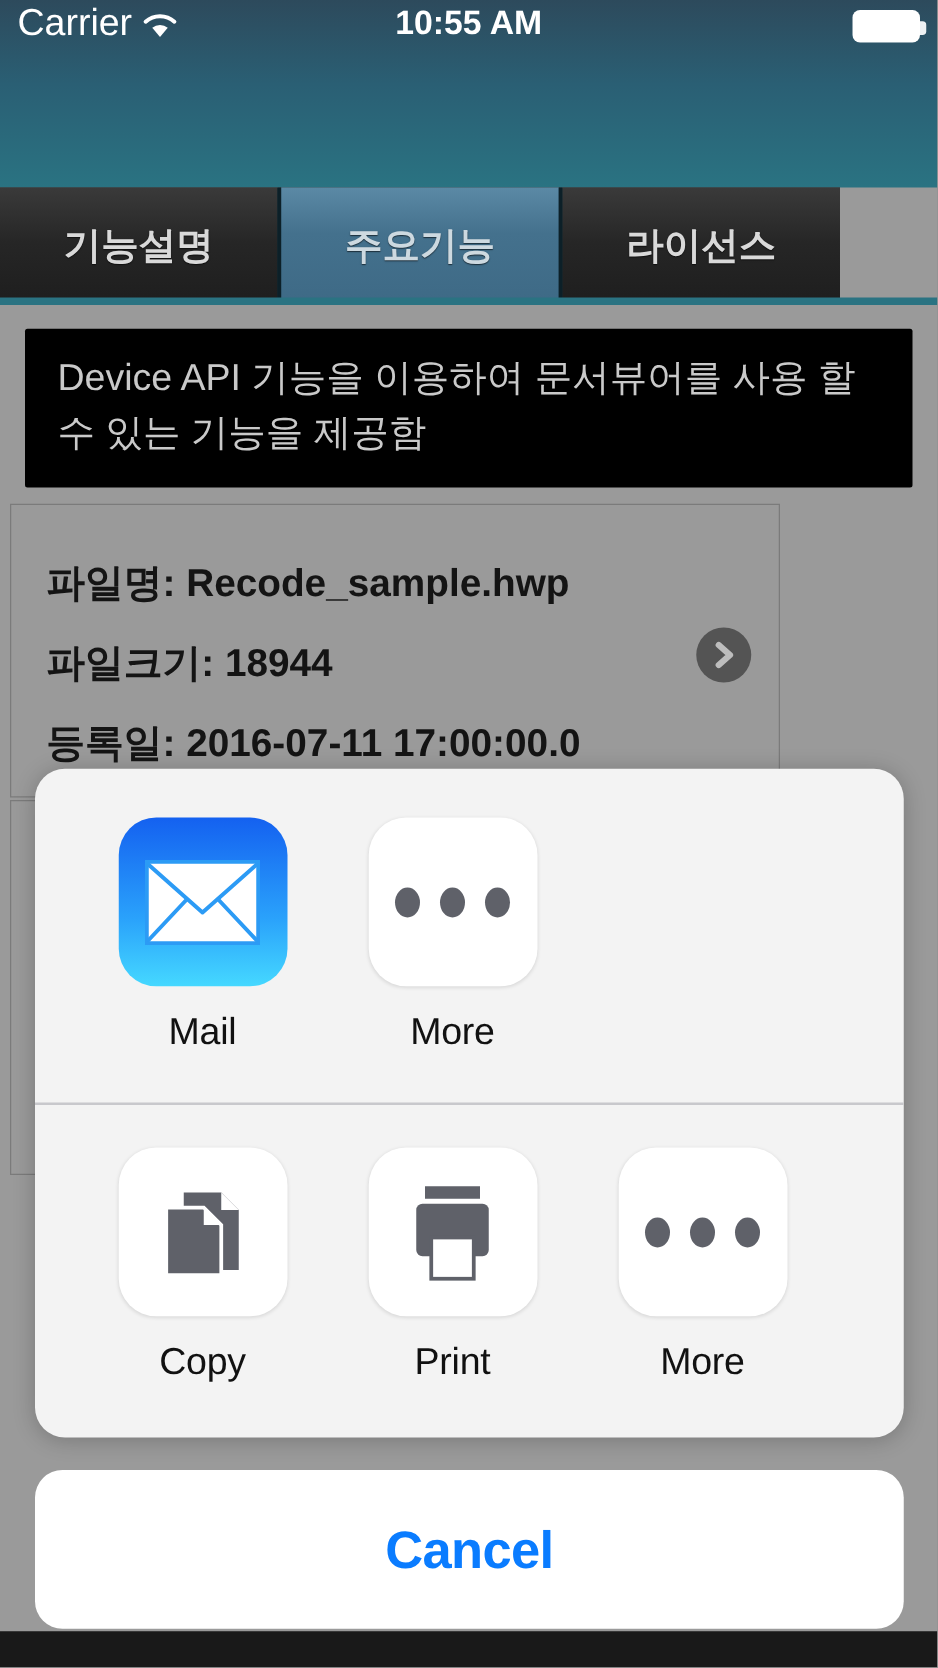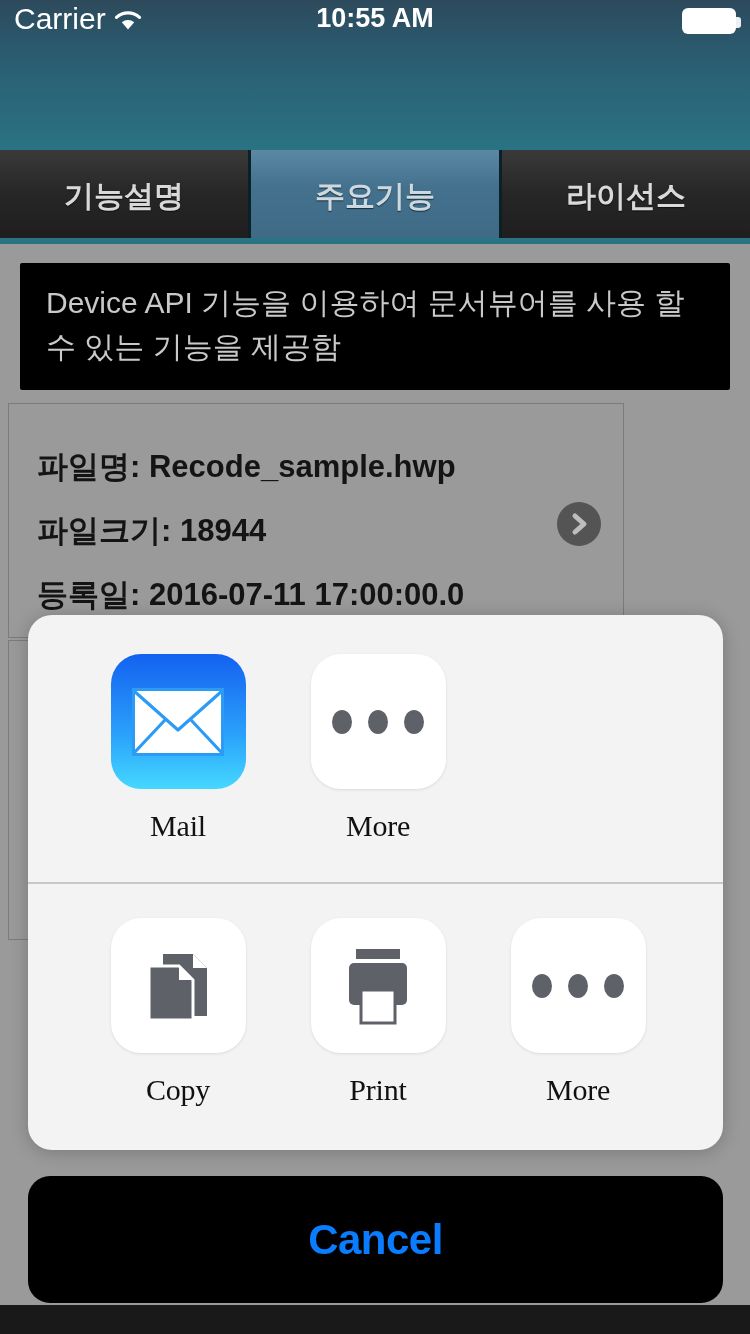--- a/index.html
+++ b/index.html
@@ -40,21 +40,21 @@
 
   .app-title {
     position:absolute; left:0; top:26px; width:750px;
     text-align:center; color:#b9c6cc; font-size:33px; font-weight:bold;
     line-height:52px; letter-spacing:-0.3px;
     text-shadow:0 1px 1px rgba(0,0,0,.35);
   }
 
   
   .tabbar {
-    position:absolute; left:0; top:150px; width:750px; height:92px;
+    position:absolute; left:0; top:150px; width:672px; height:92px;
     display:flex; background:#0f2a35;
   }
   .tab {
     flex:1; display:flex; align-items:center; justify-content:center;
     background:linear-gradient(180deg,#3a3a3a 0%,#262626 48%,#1e1e1e 100%);
     color:#d9d9d9; font-size:30px; font-weight:bold;
     border-right:3px solid #0c2028;
     text-shadow:0 1px 1px rgba(0,0,0,.6);
   }
   .tab:last-child { border-right:none; }
@@ -100,21 +100,21 @@
   .chevron-circle svg { display:block; }
 
   
   .share-sheet {
     position:absolute; left:28px; top:615px; width:695px; height:535px;
     background:#f3f3f3; border-radius:24px;
     box-shadow:0 2px 18px rgba(0,0,0,.22);
     overflow:hidden;
   }
   .sheet-row {
-    position:relative; display:flex; padding-left:50px; box-sizing:border-box;font-family:Liberation Serif, serif;
+    position:relative; display:flex; padding-left:34px; box-sizing:border-box;
   }
   .sheet-row-1 { height:267px; align-items:flex-start; padding-top:39px; }
   .sheet-row-2 { height:268px; align-items:flex-start; padding-top:36px; }
   .sheet-divider {
     position:absolute; left:0; top:267px; width:695px; height:2px;
     background:#c8c8cc;
   }
 
   .share-item { width:200px; display:flex; flex-direction:column; align-items:center; }
   .share-item .tile {
@@ -126,21 +126,21 @@
   .tile-white { background:#fff; box-shadow:0 1px 3px rgba(0,0,0,.10); }
   .share-item .label {
     margin-top:20px; font-size:30px; color:#111; letter-spacing:-0.2px;
   }
   .dots { display:flex; gap:16px; }
   .dots i { width:20px; height:24px; border-radius:50%; background:#5f6169; display:block; }
 
   
   .cancel-btn {
     position:absolute; left:28px; top:1176px; width:695px; height:127px;
-    background:#000000; border-radius:22px;
+    background:#ffffff; border-radius:22px;
     display:flex; align-items:center; justify-content:center;
     color:#0a7cff; font-size:42px; font-weight:bold; letter-spacing:-0.5px;
   }
   .bottom-bar {
     position:absolute; left:0; top:1305px; width:750px; height:29px;
     background:#191919;
   }
 </style>
 </head>
 <body>

